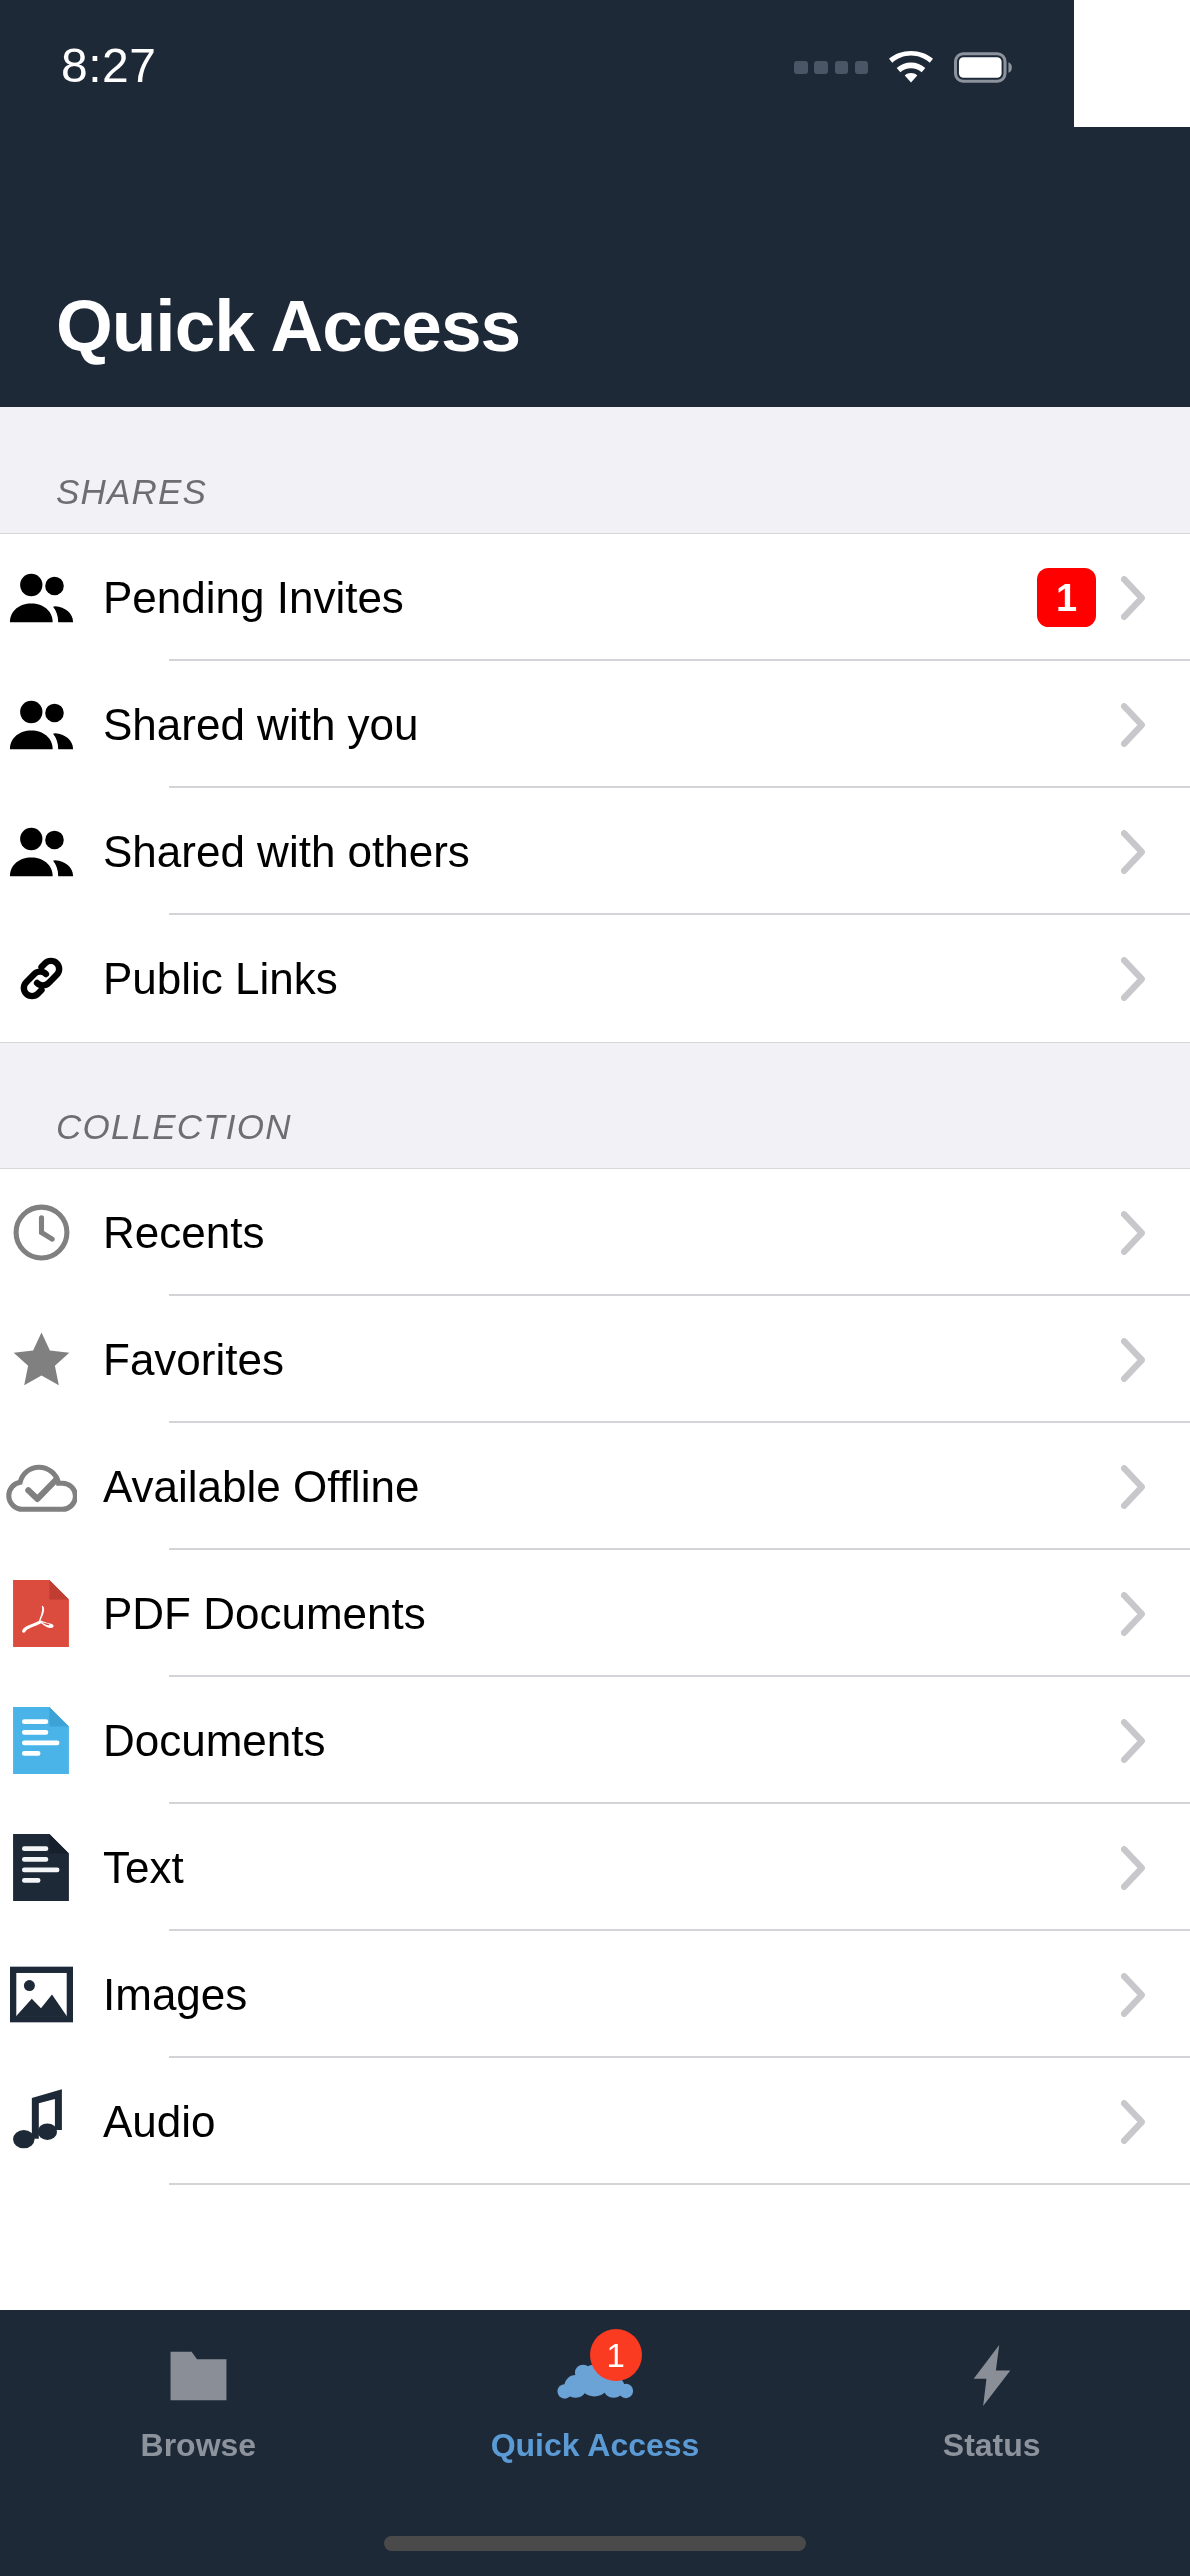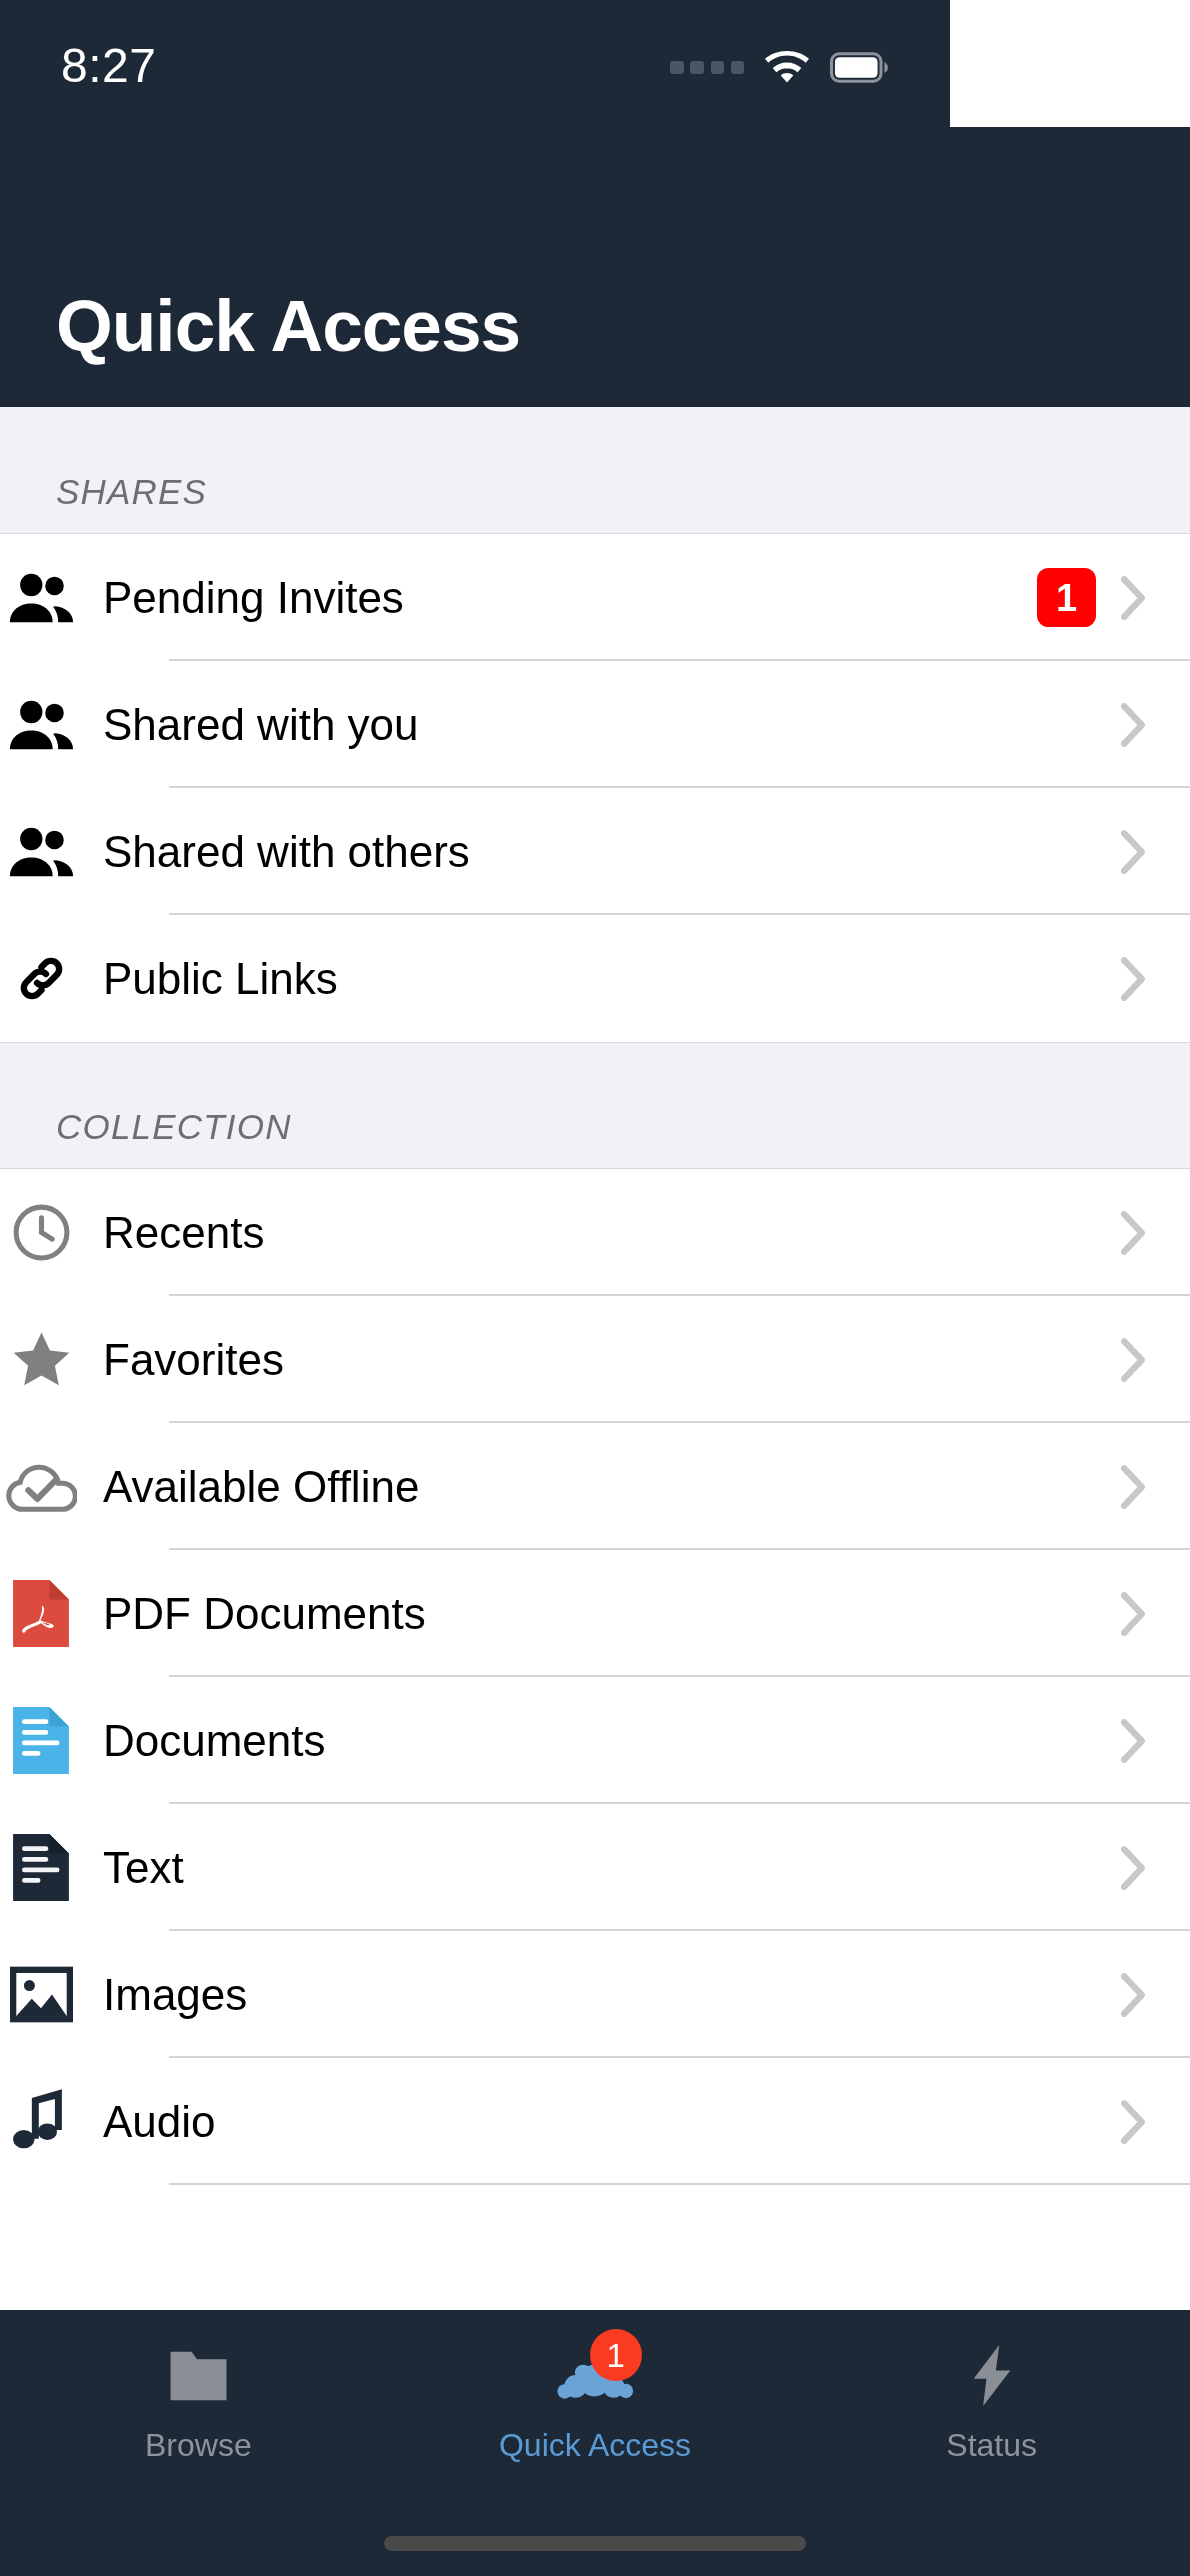--- a/index.html
+++ b/index.html
@@ -17,21 +17,21 @@
     width: 1190px;
     height: 2576px;
     background: #ffffff;
     overflow: hidden;
   }
 
   
   .statusbar {
     position: absolute;
     top: 0; left: 0;
-    width: 950px;
+    width: 1074px;
     height: 127px;
     background: #1e2938;
     display: flex;
     align-items: center;
     justify-content: space-between;
     padding: 0 61px 0 61px;
   }
   .status-time {
     color: #ffffff;
     font-size: 48px;
@@ -181,20 +181,21 @@
     position: relative;
     width: 86px; height: 81px;
     display: flex;
     align-items: center;
     justify-content: center;
   }
   .tab-label {
     font-size: 32px;
     color: #8d939c;
     line-height: 1;
+    font-weight: bold;
   }
   .tab.active .tab-label { color: #5b9bd5; }
 
   .tab-badge {
     position: absolute;
     top: -5.7px; right: -3.8px;
     width: 52px; height: 52px;
     border-radius: 50%;
     background: #fa3a21;
     color: #ffffff;

